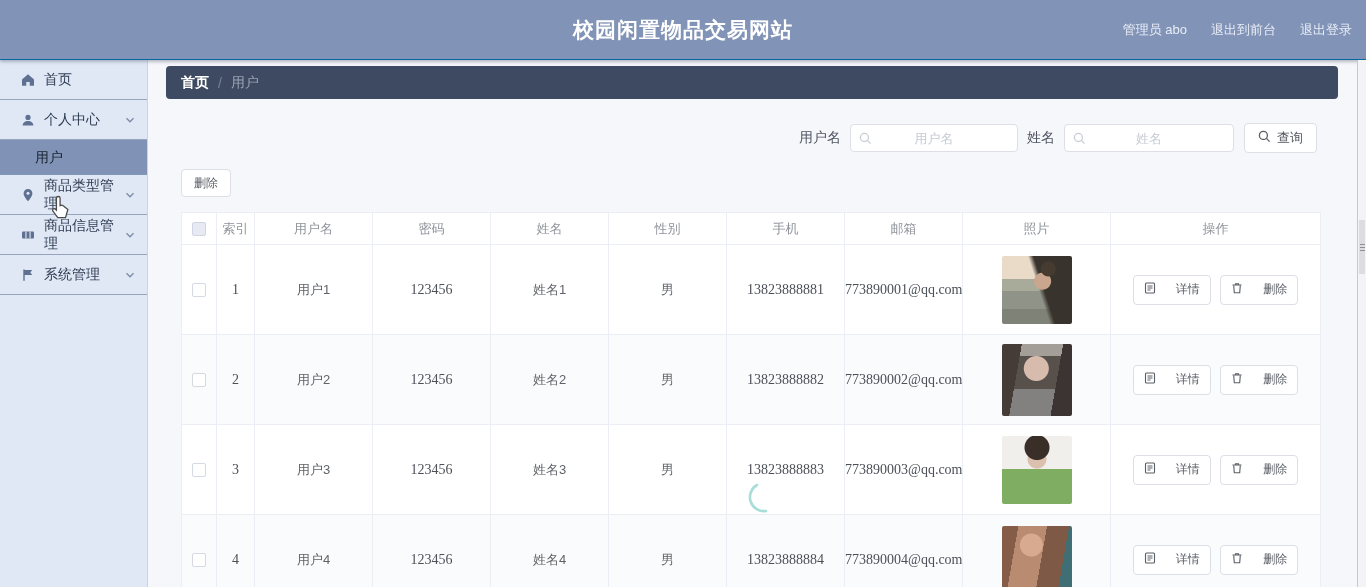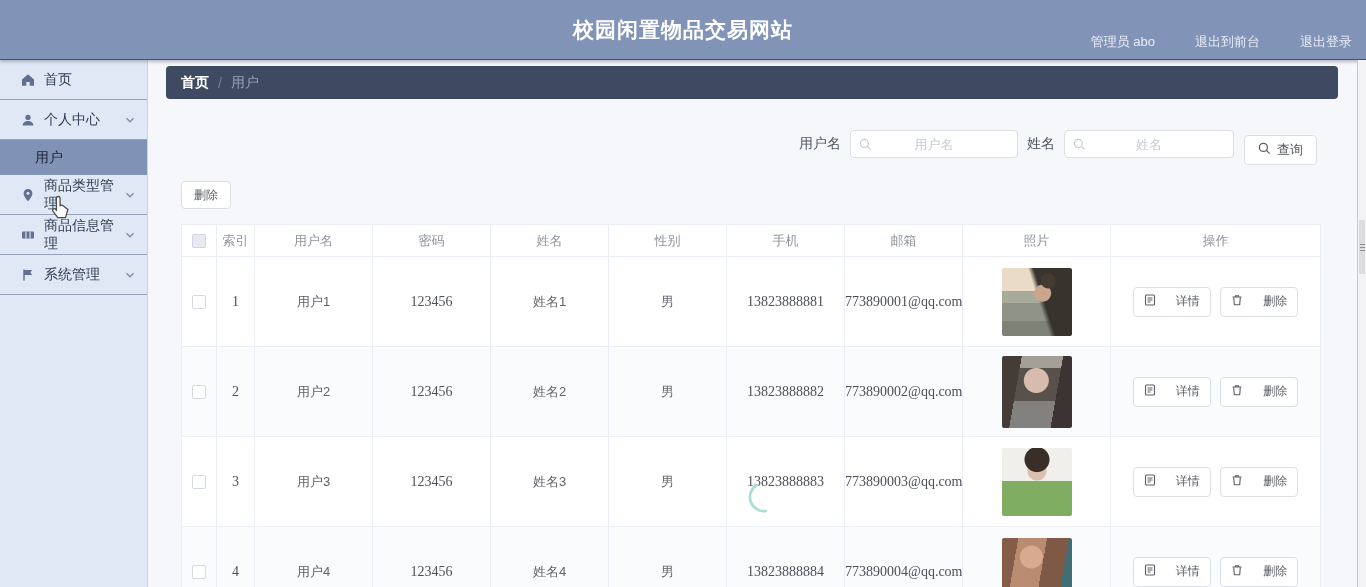--- a/index.html
+++ b/index.html
@@ -4,22 +4,22 @@
 <style>
   * { box-sizing: border-box; margin: 0; padding: 0; }
   html,body { width:1366px; height:587px; overflow:hidden; }
   body { font-family:"Liberation Sans", sans-serif; background:#fff; position:relative; }
   .app { position:absolute; inset:0; }
 
   
   .topbar { position:absolute; top:0; left:0; right:0; height:60px; background:#8193b6;
             border-bottom:1px solid #0369a1; box-shadow:0 2px 3px rgba(110,110,130,.45); z-index:6; }
   .app-title { text-align:center; line-height:59px; color:#ffffff; font-size:21px; font-weight:bold; letter-spacing:1px; }
-  .topbar-links { position:absolute; right:14px; top:0; height:59px; display:flex; align-items:center; gap:40px;
-                  font-size:13px;margin-top:12px; }
+  .topbar-links { position:absolute; right:14px; top:0; height:59px; display:flex; align-items:center; gap:24px;
+                  font-size:13px; }
   .topbar-links .tlink { color:#e9edf7; cursor:pointer; }
 
   
   .sidebar { position:absolute; top:60px; left:0; bottom:0; width:148px; background:#e0e8f6;
              border-right:1px solid #ccd4e3; }
   .menu-item { height:40px; display:flex; align-items:center; gap:9px; padding:0 12px 0 20px;
                border-bottom:1px solid #96a4bd; font-size:14px; color:#2f3c52; cursor:pointer; }
   .mi-icon { display:inline-flex; width:15px; justify-content:center; }
   .mi-label { flex:1; }
   .chev { display:inline-flex; }
@@ -39,21 +39,21 @@
                 font-size:14px; color:#4f5562; }
   .s-field { position:relative; height:28px; background:#fff; border:1px solid #dcdfe6; border-radius:4px;
              display:flex; align-items:center; }
   .s-field.w1 { width:168px; } .s-field.w2 { width:170px; }
   .s-ico { position:absolute; left:8px; top:7px; }
   .s-field input { border:none; outline:none; width:100%; background:transparent; text-align:center;
                    font-size:13px; color:#606266; font-family:"Liberation Sans",sans-serif; }
   .s-field input::placeholder { color:#c6cad3; }
   .query-btn { height:30px; padding:0 13px; display:inline-flex; align-items:center; gap:6px; background:#fff;
                border:1px solid #dcdfe6; border-radius:4px; font-size:13px; color:#55585f; cursor:pointer; margin-left:1px;
-               font-family:"Liberation Sans",sans-serif;margin-top:12px; }
+               font-family:"Liberation Sans",sans-serif; }
 
   .delete-btn { margin:16px 0 0 33px; width:50px; height:28px; background:#fff; border:1px solid #dcdfe6;
                 border-radius:4px; font-size:12px; color:#585c64; cursor:pointer; font-family:"Liberation Sans",sans-serif; }
 
   
   table { margin:15px 0 0 33px; width:1139px; border-collapse:collapse; table-layout:fixed; background:#fff; }
   th, td { border:1px solid #ebeef5; text-align:center; padding:0; }
   thead th { height:32px; font-size:13px; font-weight:normal; color:#8f939a; background:#fff; }
   tbody td { height:90px; font-size:13px; color:#5f6368; }
   tr.striped td { background:#fafbfd; }

